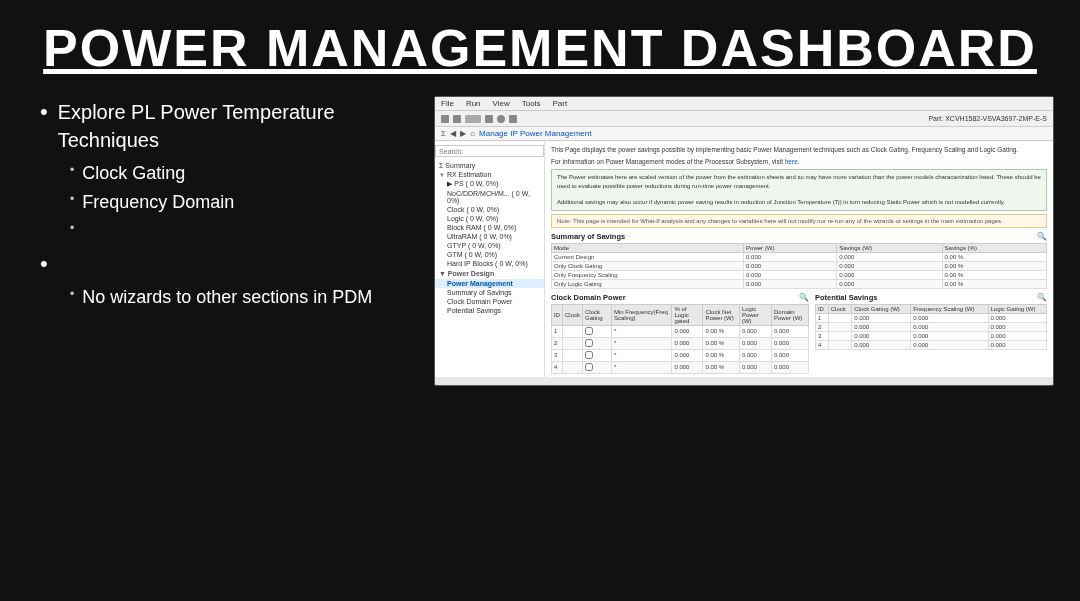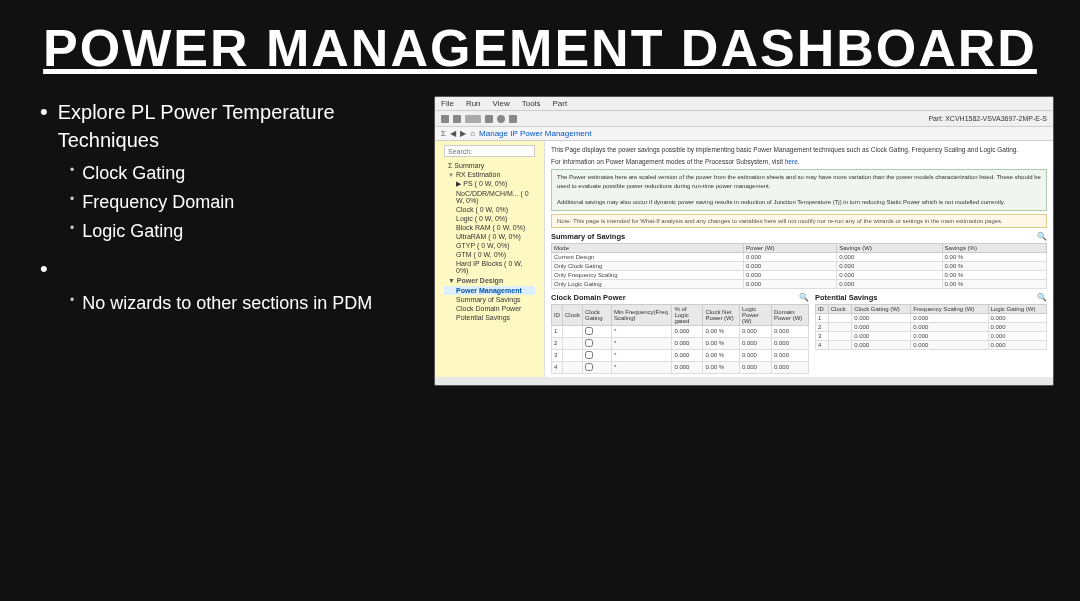--- a/index.html
+++ b/index.html
@@ -147,23 +147,23 @@
 
     
     .app-body {
       display: flex;
       height: calc(100% - 52px);
     }
 
     
     .sidebar {
       width: 110px;
-      background: #fef9c3;
+      background: #ffffff;
       border-right: 1px solid #ddd;
-      padding: 4px 9px;
+      padding: 4px 0;
       font-size: 7px;
       overflow: hidden;
     }
 
     .sidebar-search {
       background: #fff;
       border: 1px solid #ccc;
       width: 100%;
       height: 12px;
       margin-bottom: 4px;
@@ -329,21 +329,20 @@
       <div class="bullet-sub">
         <span class="dot">•</span>
         <span>Clock Gating</span>
       </div>
       <div class="bullet-sub">
         <span class="dot">•</span>
         <span>Frequency Domain</span>
       </div>
       <div class="bullet-sub">
         <span class="dot">•</span>
-        <span>Logic Gating</span>
       </div>
     </div>
     <div class="bullet-main bullet-main-2">
       <span class="dot">•</span>
     </div>
     <div class="sub-bullets">
       <div class="bullet-sub">
         <span class="dot">•</span>
         <span>No wizards to other sections in PDM</span>
       </div>

